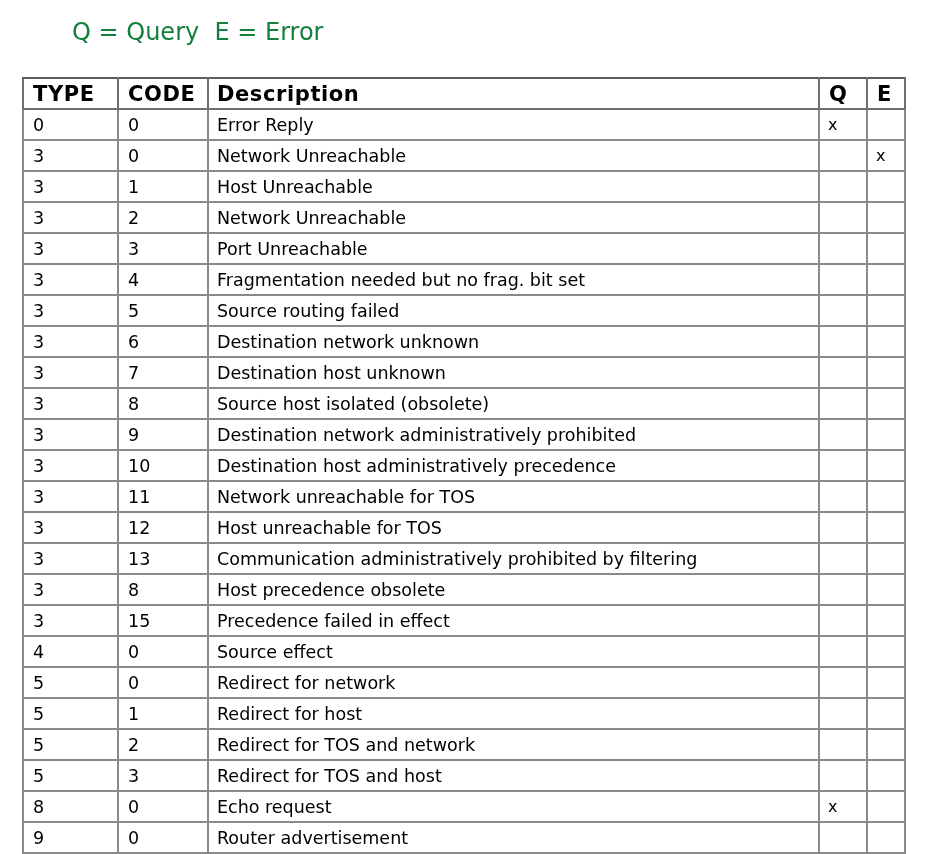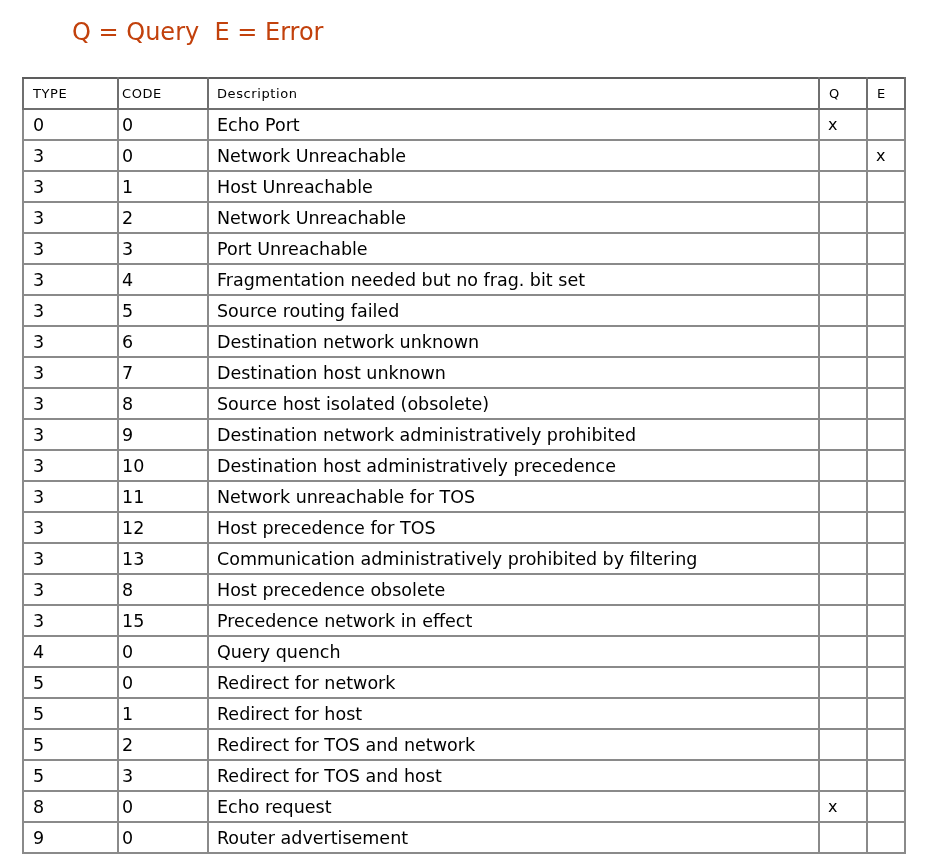--- a/index.html
+++ b/index.html
@@ -24,21 +24,21 @@
 
   
   #legend {
     position: absolute;
     left: 72px;
     top: 17px;
     font-size: 24px;
     font-weight: 400;
     line-height: 30px;
     white-space: pre;
-    color: #c2410c;
+    color: #15803d;
   }
 
   
   #icmp-table {
     position: absolute;
     left: 22px;
     top: 77px;
     width: 882px;
     border-collapse: collapse;
     table-layout: fixed;
@@ -59,22 +59,22 @@
     overflow: hidden;
     background: #ffffff;
   }
 
   
   #icmp-table thead th {
     height: 29px;
     border-color: #6f6f6f;
     border-top-color: #5d5d5d;
     border-bottom-color: #6f6f6f;
-    font-size: 13px;
-    font-weight: 400;
+    font-size: 21px;
+    font-weight: 700;
     letter-spacing: 0.6px;
     line-height: 30px;
     text-align: left;
     white-space: nowrap;
   }
 
   #icmp-table tbody td {
     height: 29px;
     font-size: 17.5px;
     font-weight: 400;
@@ -94,21 +94,21 @@
   .cell-mark {
     display: block;
     height: 29px;
     line-height: 30px;
     overflow: hidden;
     padding-left: 8px;
     font-size: 16px;
   }
 
   .col-type  .cell { padding-left: 9px; }
-  .col-code  .cell { padding-left: 3px; }
+  .col-code  .cell { padding-left: 9px; }
   .col-desc  .cell { padding-left: 8px; }
 </style>
 </head>
 <body>
 
 <div id="page">
 
   <div id="legend">Q = Query  E = Error</div>
 
   <table id="icmp-table">
@@ -140,21 +140,21 @@
     </thead>
     <tbody id="table-body">
         <tr>
           <td class="col-type">
             <span class="cell">0</span>
           </td>
           <td class="col-code">
             <span class="cell">0</span>
           </td>
           <td class="col-desc">
-            <span class="cell">Echo Port</span>
+            <span class="cell">Error Reply</span>
           </td>
           <td class="col-query">
             <span class="cell-mark">x</span>
           </td>
           <td class="col-error">
             <span class="cell-mark"></span>
           </td>
         </tr>
         <tr>
           <td class="col-type">
@@ -361,21 +361,21 @@
           </td>
         </tr>
         <tr>
           <td class="col-type">
             <span class="cell">3</span>
           </td>
           <td class="col-code">
             <span class="cell">12</span>
           </td>
           <td class="col-desc">
-            <span class="cell">Host precedence for TOS</span>
+            <span class="cell">Host unreachable for TOS</span>
           </td>
           <td class="col-query">
             <span class="cell-mark"></span>
           </td>
           <td class="col-error">
             <span class="cell-mark"></span>
           </td>
         </tr>
         <tr>
           <td class="col-type">
@@ -412,38 +412,38 @@
           </td>
         </tr>
         <tr>
           <td class="col-type">
             <span class="cell">3</span>
           </td>
           <td class="col-code">
             <span class="cell">15</span>
           </td>
           <td class="col-desc">
-            <span class="cell">Precedence network in effect</span>
+            <span class="cell">Precedence failed in effect</span>
           </td>
           <td class="col-query">
             <span class="cell-mark"></span>
           </td>
           <td class="col-error">
             <span class="cell-mark"></span>
           </td>
         </tr>
         <tr>
           <td class="col-type">
             <span class="cell">4</span>
           </td>
           <td class="col-code">
             <span class="cell">0</span>
           </td>
           <td class="col-desc">
-            <span class="cell">Query quench</span>
+            <span class="cell">Source effect</span>
           </td>
           <td class="col-query">
             <span class="cell-mark"></span>
           </td>
           <td class="col-error">
             <span class="cell-mark"></span>
           </td>
         </tr>
         <tr>
           <td class="col-type">

